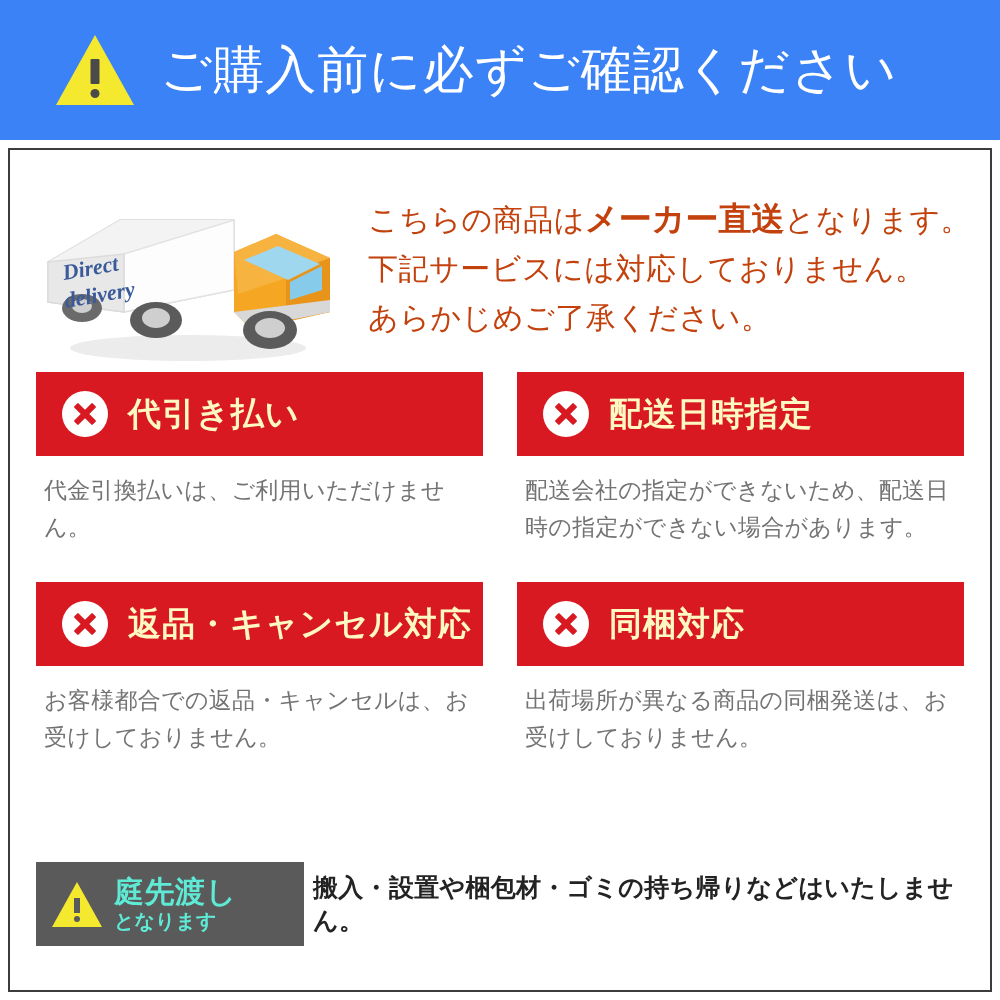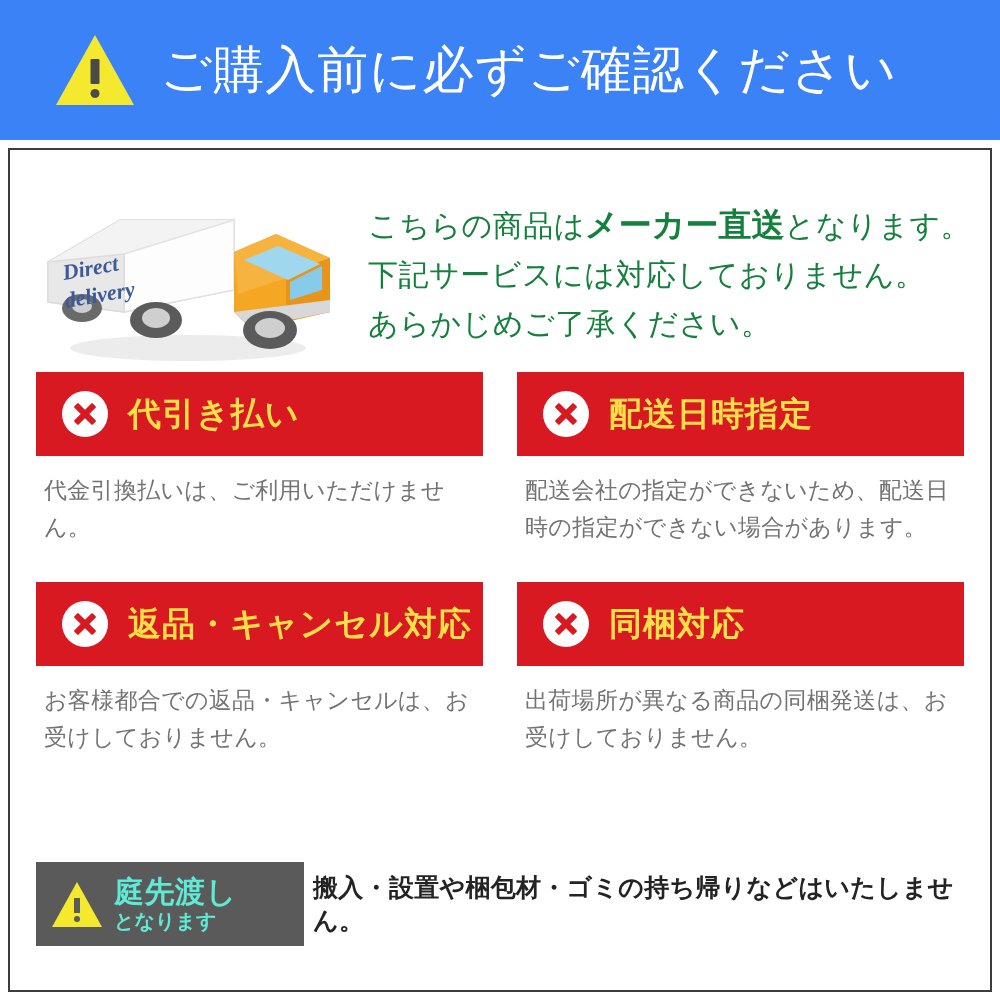--- a/index.html
+++ b/index.html
@@ -100,24 +100,24 @@
   .truck {
     position: absolute;
     left: 28px;
     top: 12px;
     width: 300px;
     height: 205px;
   }
   .intro-text {
     position: absolute;
     left: 358px;
-    top: 48px;
+    top: 42px;
     font-size: 30px;
     line-height: 1.62;
-    color: #15803d;
+    color: #c2410c;
     letter-spacing: 0.5px;
   }
   .intro-text .em {
     font-weight: bold;
     font-size: 33px;
     letter-spacing: 0;
   }
 
   
   .grid {
@@ -160,21 +160,21 @@
     left: 50%;
     top: 50%;
     width: 26px;
     height: 6px;
     background: #d81921;
     border-radius: 1px;
   }
   .x-icon::before { transform: translate(-50%, -50%) rotate(45deg); }
   .x-icon::after  { transform: translate(-50%, -50%) rotate(-45deg); }
   .cell-head-label {
-    color: #fde047;
+    color: #fef9c3;
     font-size: 33px;
     font-weight: bold;
     letter-spacing: 1px;
     white-space: nowrap;
   }
   .cell-body {
     padding: 16px 4px 0 8px;
     font-size: 23px;
     line-height: 1.62;
     color: #737373;

